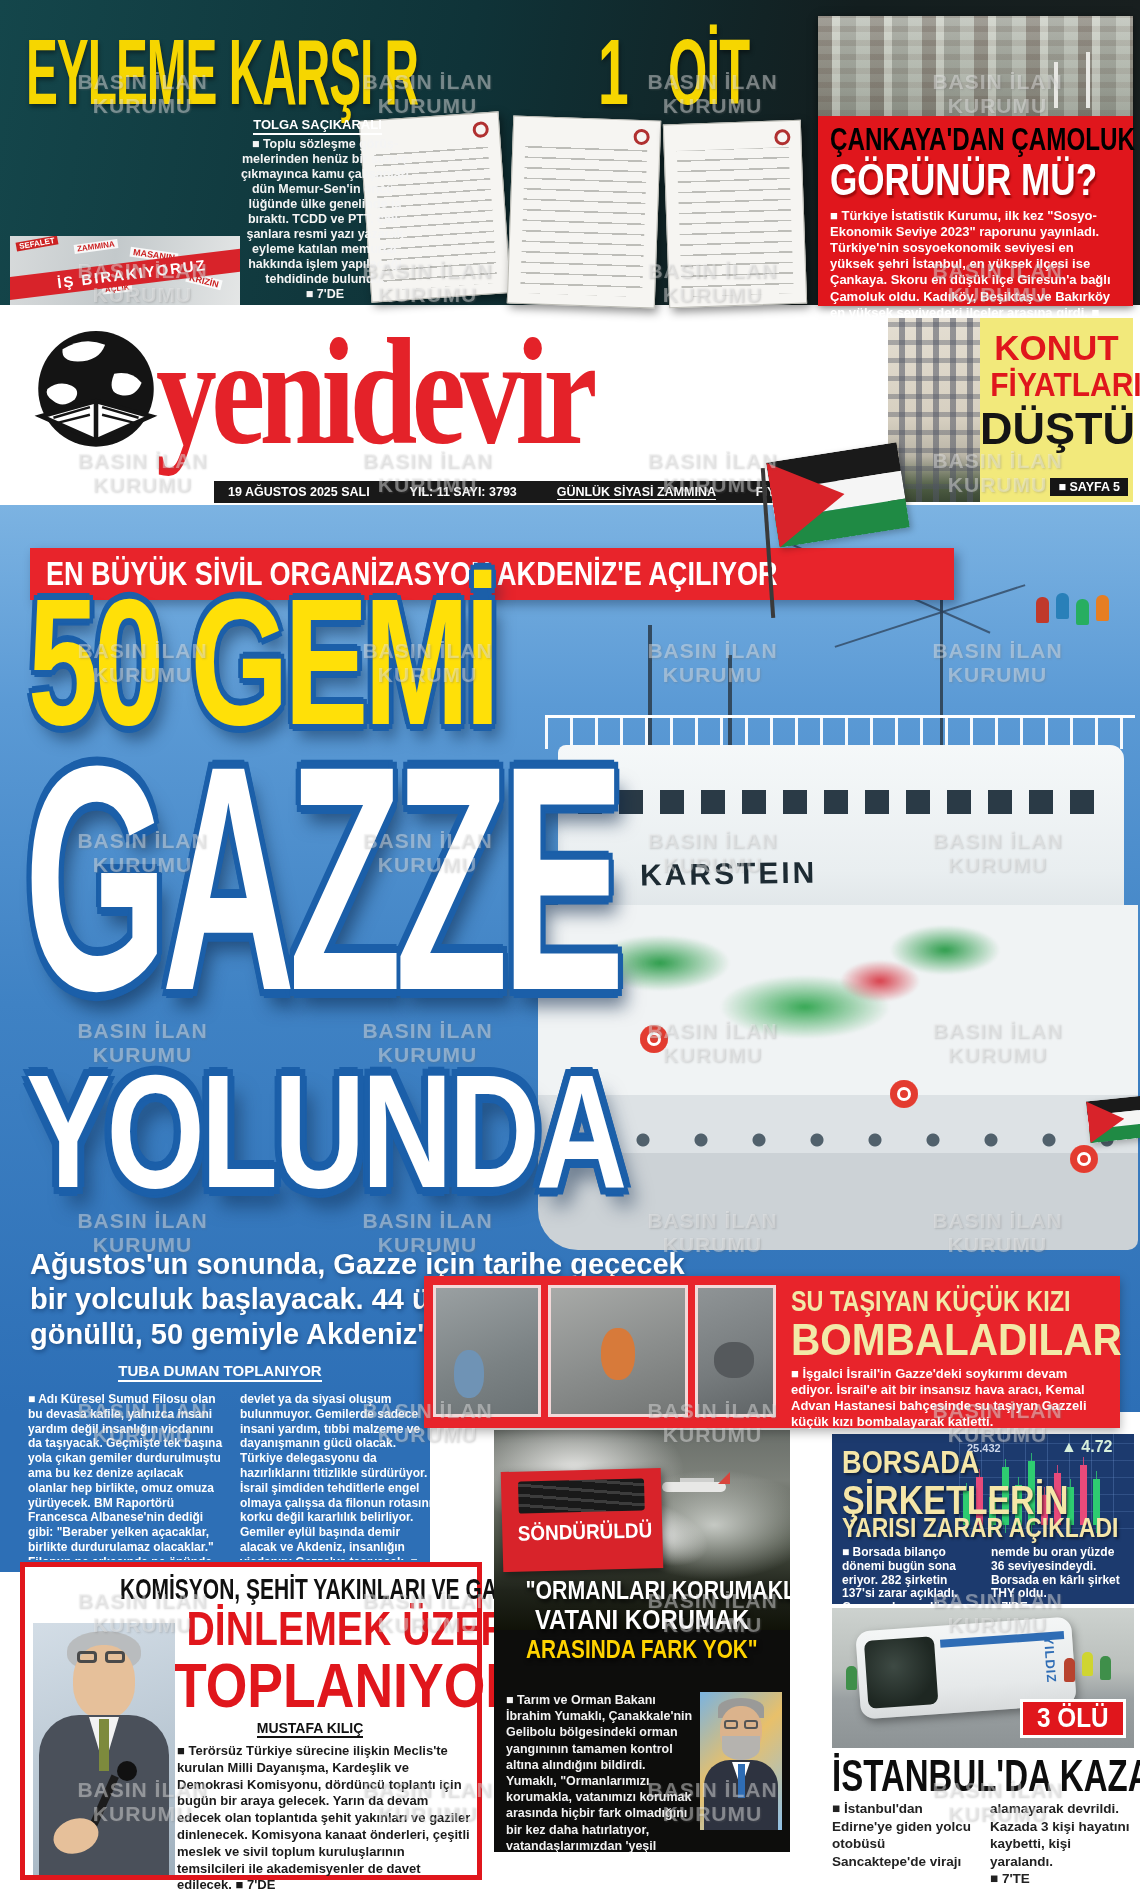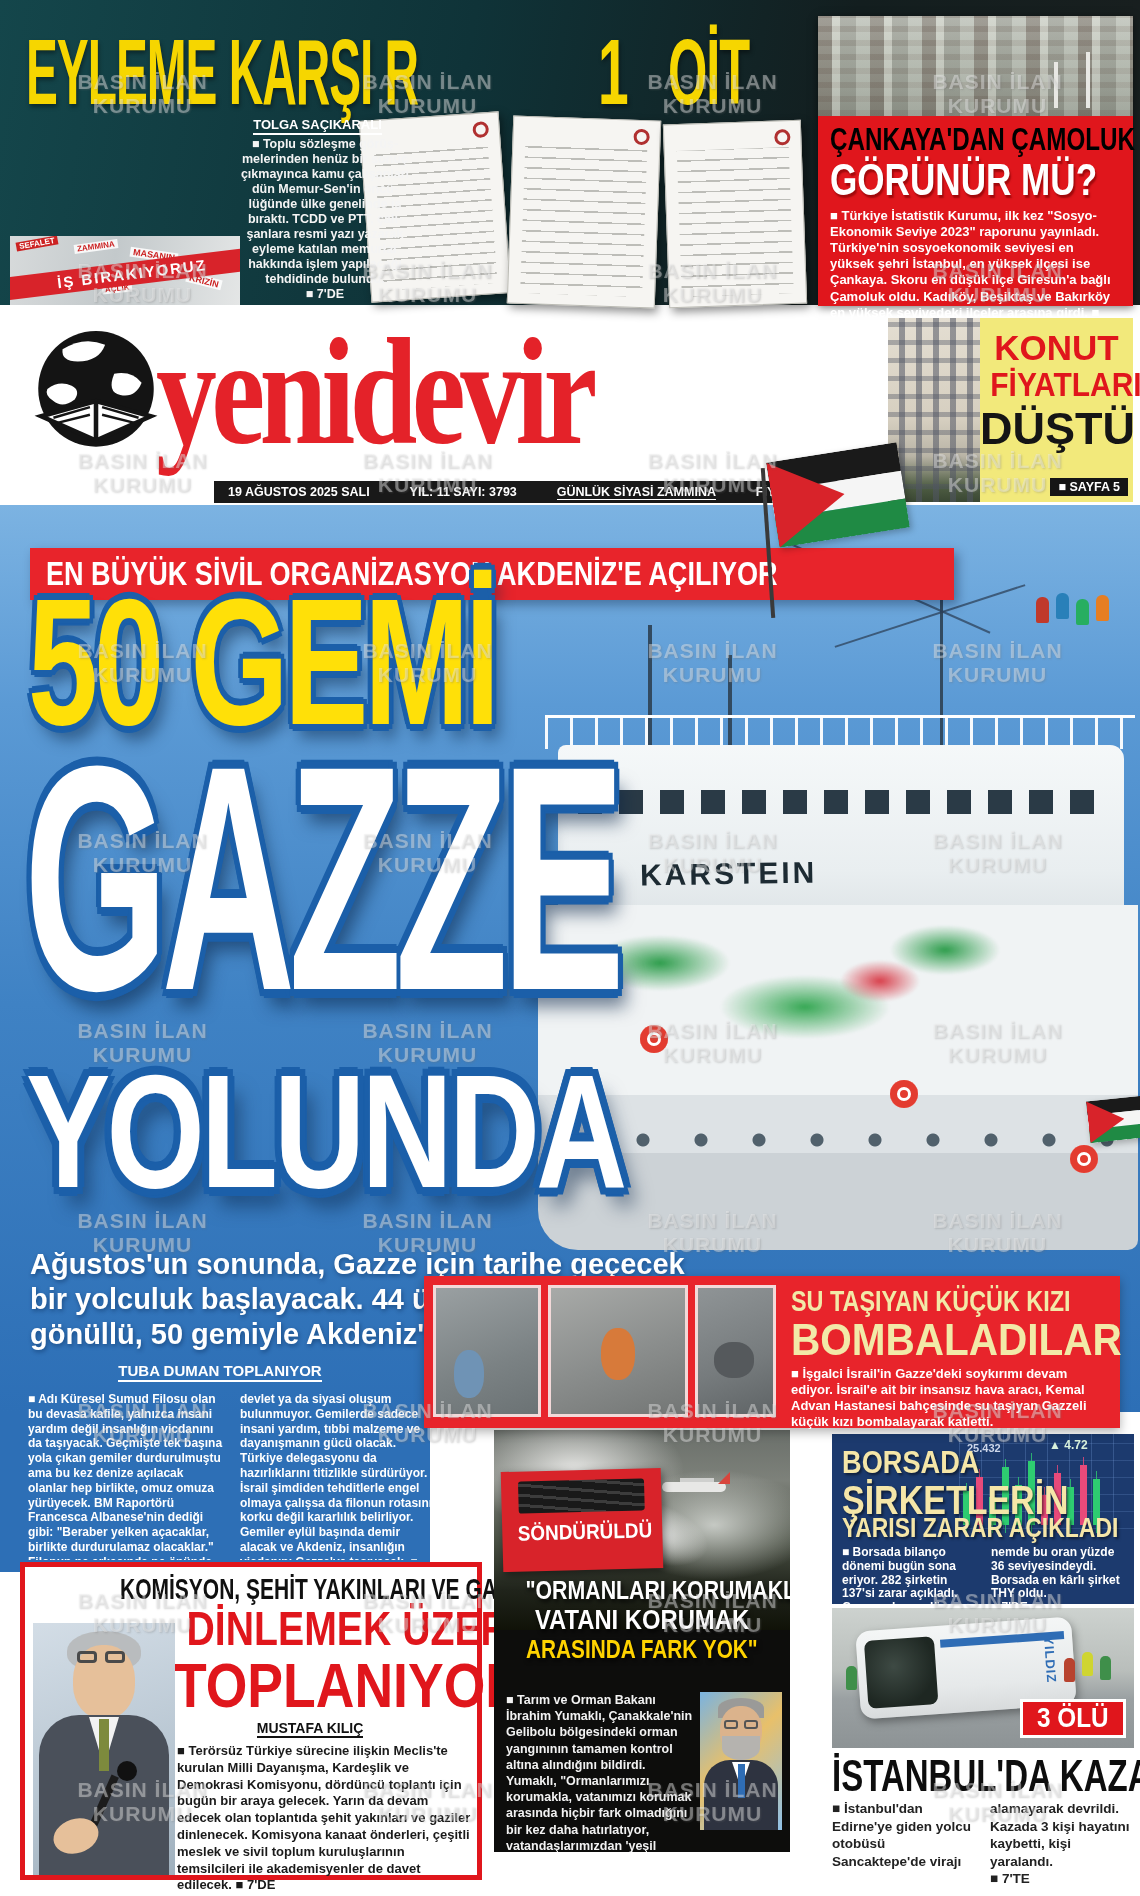--- a/index.html
+++ b/index.html
@@ -245,21 +245,21 @@
   .candle{ width:7px; position:relative; }
   .candle::after{ content:""; position:absolute; left:3px; top:-8px; width:1px; height:calc(100% + 16px); background:inherit; opacity:.8; }
   .candle:nth-child(odd){ background:#2ecc71; } .candle:nth-child(even){ background:#e84a7a; }
   .candle:nth-child(1){ height:34px; } .candle:nth-child(2){ height:48px; }
   .candle:nth-child(3){ height:28px; } .candle:nth-child(4){ height:58px; background:#2ecc71; }
   .candle:nth-child(5){ height:40px; } .candle:nth-child(6){ height:64px; background:#2ecc71; }
   .candle:nth-child(7){ height:30px; background:#e84a7a; } .candle:nth-child(8){ height:52px; }
   .candle:nth-child(9){ height:38px; background:#2ecc71; } .candle:nth-child(10){ height:60px; }
   .candle:nth-child(11){ height:46px; background:#2ecc71; }
   .chart-v1{ position:absolute; left:8px; top:8px; font-size:11px; color:#cdd7ea; font-weight:700; }
-  .chart-v2{ position:absolute; left:90px; top:4px; font-size:12px; color:#d8f0dc; font-weight:800; }
+  .chart-v2{ position:absolute; left:102px; top:4px; font-size:16px; color:#d8f0dc; font-weight:800; }
   .borsa-t{ position:absolute; left:10px; color:#f5e6a8; font-weight:800;
     text-shadow:2px 2px 3px rgba(0,0,0,.5); }
   .borsa-t1{ top:10px; font-size:32px; } .borsa-t1 .cond{ transform:scaleX(.85); }
   .borsa-t2{ top:44px; font-size:40px; } .borsa-t2 .cond{ transform:scaleX(.85); }
   .borsa-t3{ top:78px; font-size:28px; } .borsa-t3 .cond{ transform:scaleX(.82); }
   .borsa-cols{ position:absolute; left:10px; top:112px; width:284px; display:flex; gap:14px;
     color:#fff; font-size:12px; font-weight:700; line-height:13.8px; }
   .borsa-cols > div{ flex:1; }
 
   

